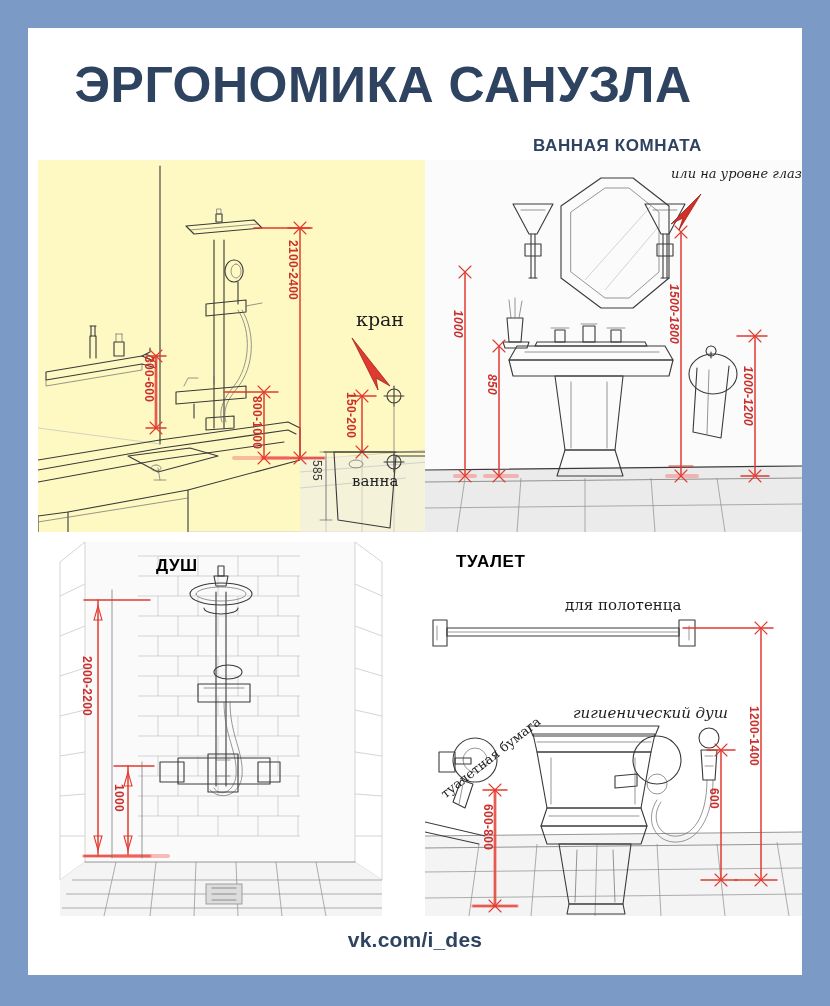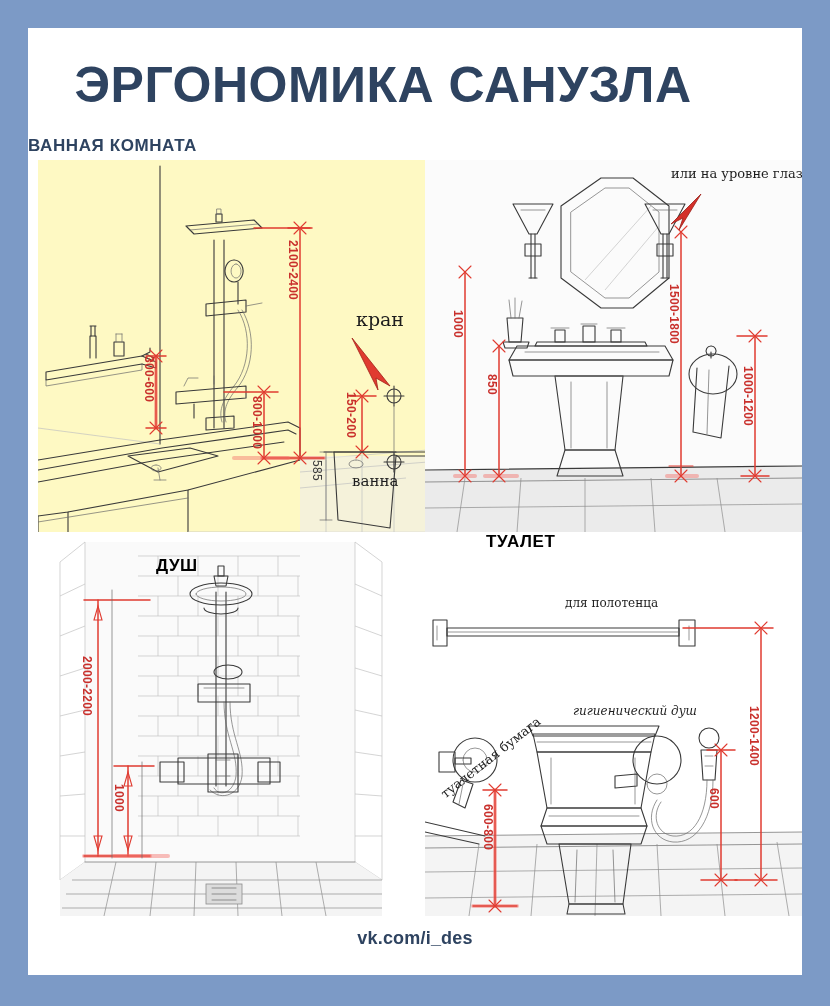--- a/index.html
+++ b/index.html
@@ -46,57 +46,57 @@
     letter-spacing: 0.5px;
     color: #2e4360;
     font-family: "Liberation Sans", sans-serif;
     white-space: nowrap;
   }
   #bath-heading {
     position: absolute;
     left: 0;
     top: 108px;
     width: 674px;
-    text-align: left;
+    text-align: right;
     font-size: 17px;
     font-weight: bold;
     letter-spacing: 0.6px;
     color: #2e4360;
   }
   .panel-heading {
     position: absolute;
     font-size: 17px;
     font-weight: bold;
     letter-spacing: 0.6px;
     color: #000000;
     z-index: 40;
   }
   #shower-heading { left: 128px; top: 528px; }
-  #toilet-heading { left: 428px; top: 504px; margin-left: 30px; }
+  #toilet-heading { left: 428px; top: 524px; }
 
   #footer-credit {
     position: absolute;
     left: 0;
     top: 900px;
     width: 774px;
     text-align: center;
-    font-size: 18px;
+    font-size: 21px;
     font-weight: bold;
     color: #2e4360;
     letter-spacing: 0.2px;
   }
 
   
   .panel {
     position: absolute;
     overflow: hidden;
   }
   #panel-bath   { left: 10px;  top: 132px; width: 390px; height: 372px; background:#fef9c3; }
   #panel-sink   { left: 397px; top: 132px; width: 377px; height: 372px;
-                  background: linear-gradient(180deg,#fdfdfd 0%,#f7f7f7 70%,#f2f2f2 100%); }
+                  background: linear-gradient(180deg,#fdfdfd 0%,#f7f7f7 70%,#f2f2f2 100%); font-style: italic; }
   #panel-shower { left: 10px;  top: 508px; width: 390px; height: 380px; background:#ffffff; }
   #panel-toilet { left: 397px; top: 508px; width: 377px; height: 380px; background:#ffffff; }
 
   .panel svg { display:block; }
 
   
   .dim {
     position: absolute;
     color: #c9302c;
     font-size: 12px;
@@ -108,21 +108,21 @@
     z-index: 30;
   }
   .dim.vert { transform: rotate(90deg); }
   .dim.plain { color:#3a3a3a; font-weight:normal; }
 
   
   .hand {
     position: absolute;
     color: #1d1d1d;
     font-family: "DejaVu Serif", serif;
-    font-size: 12px;
+    font-size: 15px;
     white-space: nowrap;
     z-index: 30;
   }
   .hand.small { font-size: 12px; }
   .hand.rot { transform-origin: left bottom; }
 
   
   .ln { stroke:#3a3a3a; fill:none; stroke-width:1.1; stroke-linecap:round; stroke-linejoin:round; }
   .ln-thin { stroke:#6a6a6a; fill:none; stroke-width:0.7; stroke-linecap:round; }
   .ln-tile { stroke:#8d8d8d; fill:none; stroke-width:0.7; }

